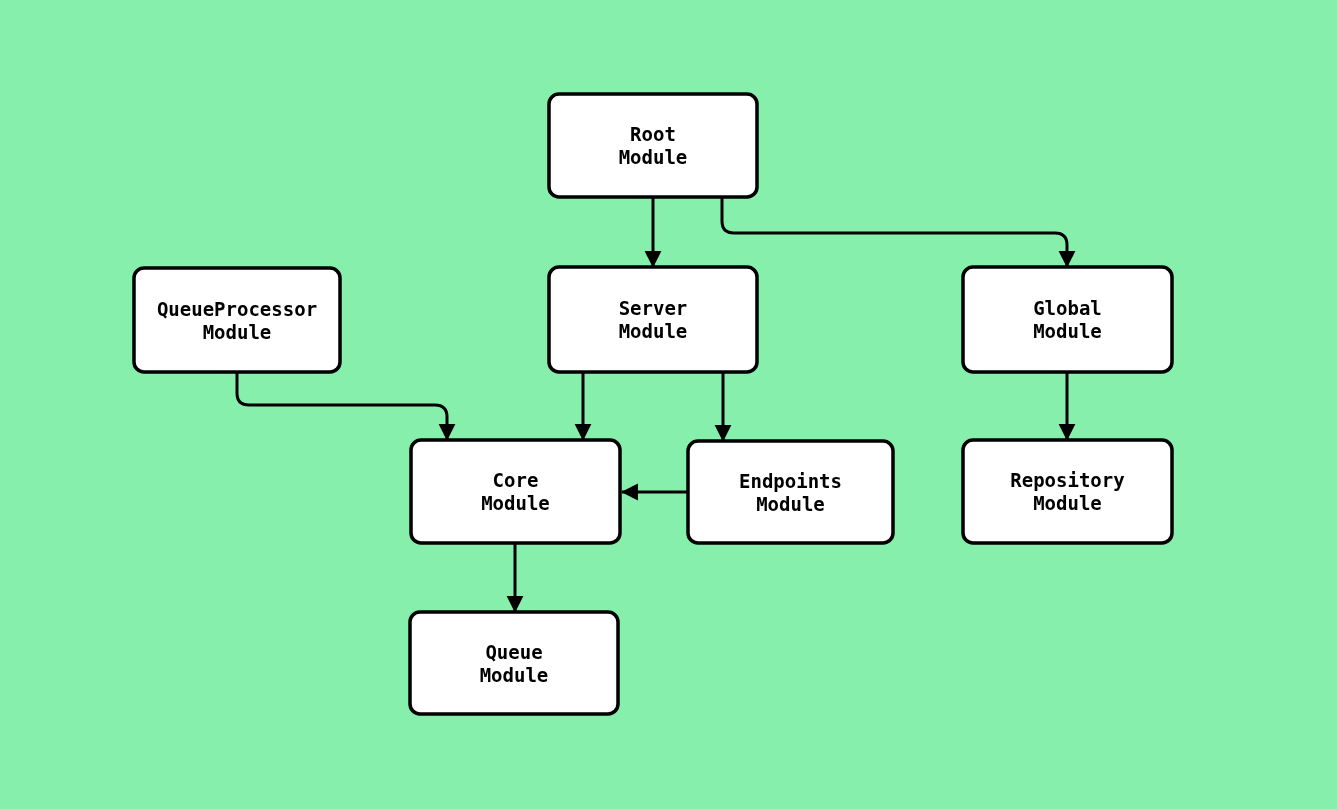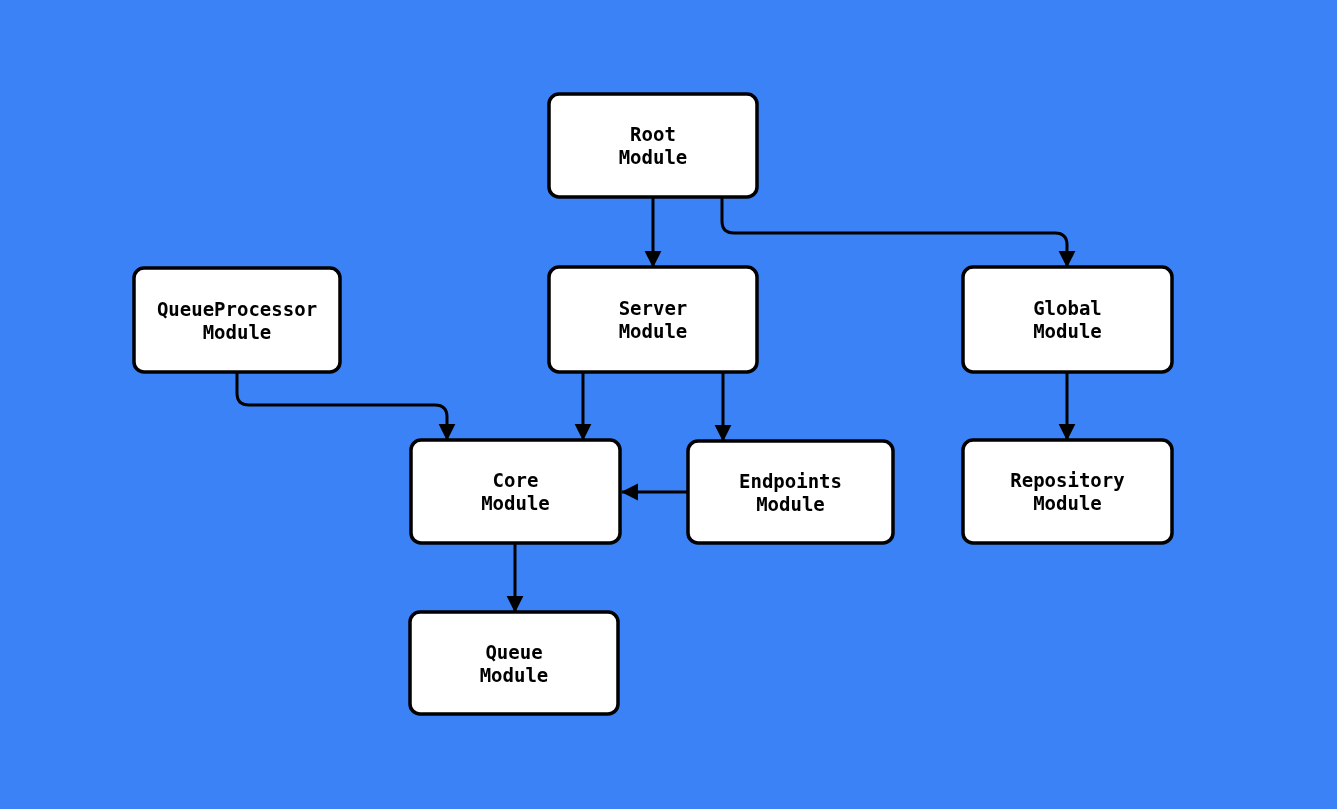--- a/index.html
+++ b/index.html
@@ -7,21 +7,21 @@
     padding: 0;
     background: #ffffff;
     width: 1337px;
     height: 809px;
     overflow: hidden;
   }
   .diagram-wrap {
     position: relative;
     width: 1337px;
     height: 809px;
-    background: #3b82f6;
+    background: #86efac;
   }
   svg.diagram-svg {
     display: block;
     width: 1337px;
     height: 809px;
   }
   .node-box {
     fill: #ffffff;
     stroke: #000000;
     stroke-width: 3.5;

